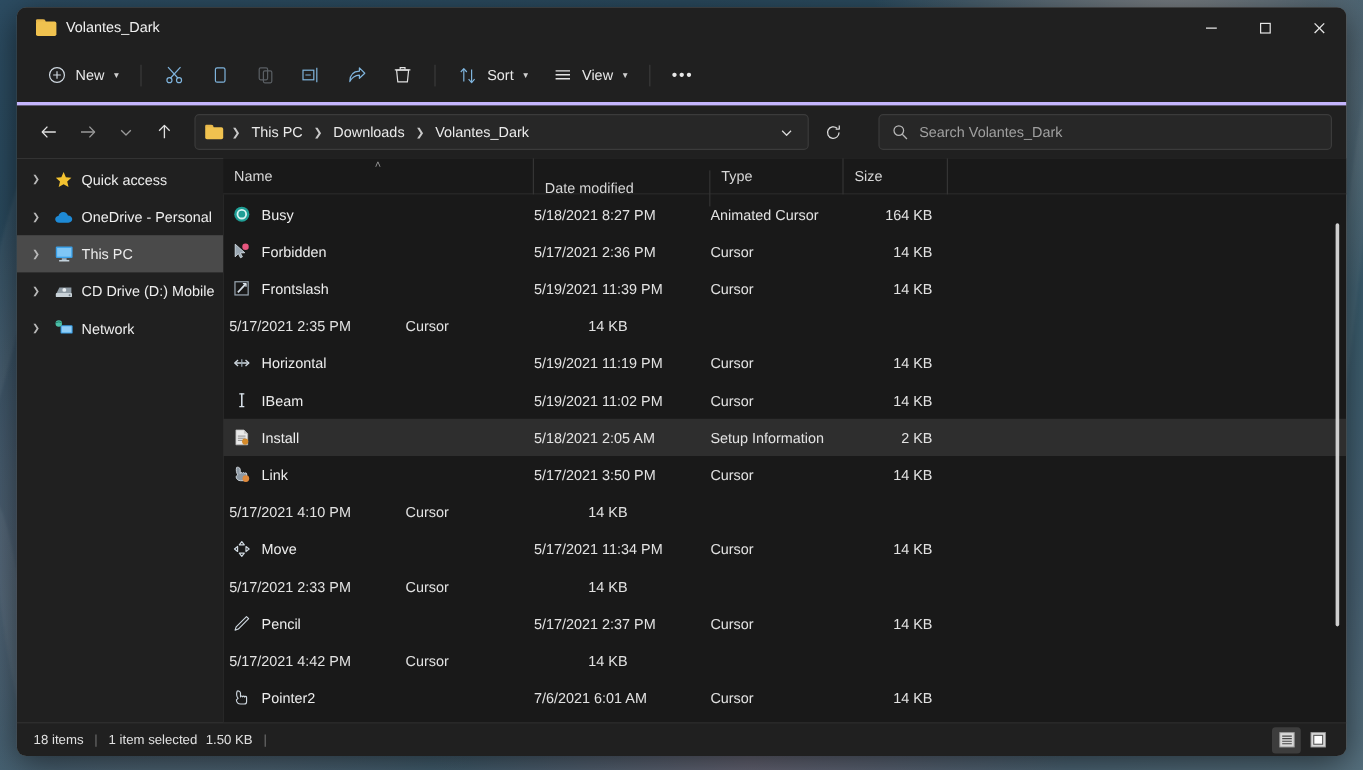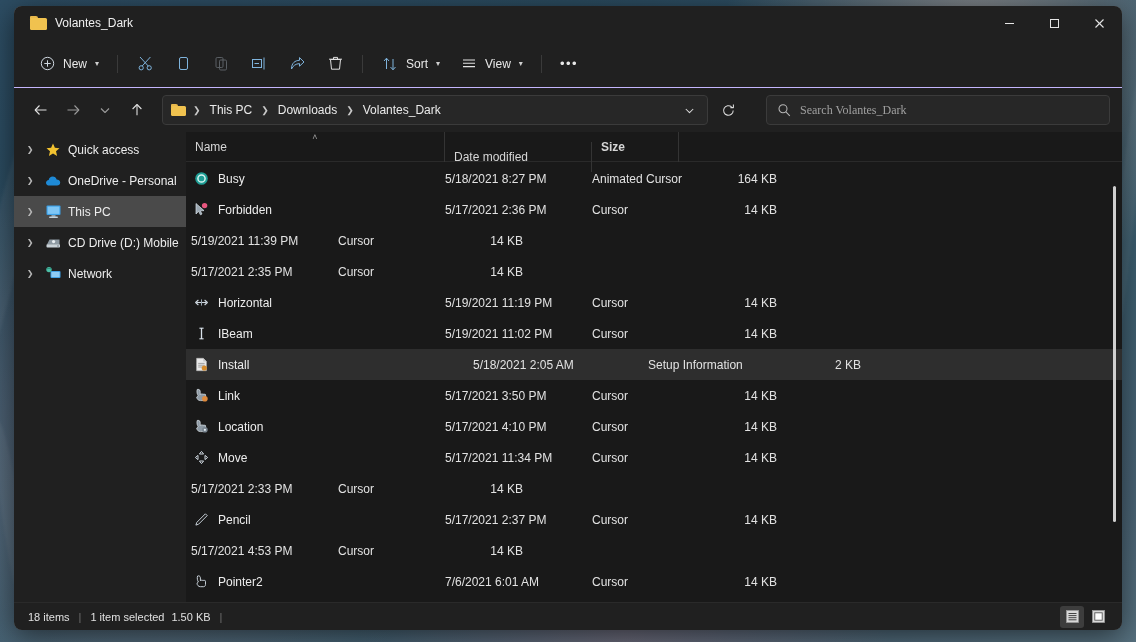--- a/index.html
+++ b/index.html
@@ -61,21 +61,21 @@
   }
   .wc svg { display: block; }
 
   
   .toolbar {
     height: 48px; min-height: 48px;
     background: #202020;
     display: flex; align-items: center;
     padding: 0 14px;
     gap: 0px;
-    border-bottom: 1px solid #c4b5fd;
+    border-bottom: 3px solid #c4b5fd;
   }
   .tb-btn {
     height: 32px;
     display: flex; align-items: center; gap: 7px;
     padding: 0 10px;
     border-radius: 4px;
     color: #e8e8e8; font-size: 12px;
     white-space: nowrap;
   }
   .tb-btn.disabled { opacity: 0.38; }
@@ -120,27 +120,27 @@
   .crumb-folder::after {
     content: ""; position: absolute; left: 0; top: 2px; width: 15px; height: 10px;
     background: #f0c24f; border-radius: 1.5px;
   }
   .crumb { font-size: 12px; color: #eaeaea; padding: 3px 5px; border-radius: 3px; white-space: nowrap; }
   .crumb-sep { color: #c9c9c9; font-size: 9px; padding: 0 2px; }
   .addr-spacer { flex: 1; }
   .addr-ico { width: 24px; height: 24px; display: flex; align-items: center; justify-content: center; color: #d8d8d8; border-radius: 3px; }
   .refresh-btn { width: 32px; height: 30px; display: flex; align-items: center; justify-content: center; color: #dcdcdc; border-radius: 4px; margin-left: 2px; }
   .search-box {
-    width: 344px; height: 30px;
+    width: 378px; height: 30px;
     margin-left: 20px;
     background: #272727;
     border: 1px solid #3b3b3b;
     border-radius: 4px;
     display: flex; align-items: center;
-    gap: 9px; padding: 0 10px; font-family: Liberation Serif, serif;
+    gap: 9px; padding: 0 10px;
   }
   .search-ph { font-size: 12px; color: #a0a0a0; }
 
   
   .body-split { flex: 1; display: flex; min-height: 0; }
 
   
   .sidebar {
     width: 172px; min-width: 172px;
     background: #202020;
@@ -176,35 +176,35 @@
     color: #d6d6d6; font-size: 12px;
   }
   .col {
     height: 30px; display: flex; align-items: center;
     padding-left: 9px; position: relative; flex: none;
     border-right: 1px solid #343434;
   }
   .col.name { width: 259px; }
   .col.date { width: 147px; margin-top: 20px; }
   .col.type { width: 111px; }
-  .col.size { width: 87px; font-weight: bold; }
+  .col.size { width: 87px; }
   .sort-mark {
     position: absolute; left: 50%; top: 1px; transform: translateX(-50%);
     color: #9b9b9b; font-size: 9px; line-height: 9px;
   }
 
   .rows { flex: 1; overflow: hidden; position: relative; padding-top: 1px; }
   .row {
     height: 31px;
     display: flex; align-items: center;
     font-size: 12px; color: #ededed;
     padding-left: 5px;
     text-align: right;
   }
-  .row.selected { background: #2e2e2e; gap: 28px; }
+  .row.selected { background: #2e2e2e; }
   .cell { flex: none; display: flex; align-items: center; overflow: hidden; white-space: nowrap; }
   .cell.name { width: 254px; gap: 8px; padding-left: 2px; }
   .cell.date { width: 147px; color: #e2e2e2; }
   .cell.type { width: 111px; color: #e2e2e2; }
   .cell.size { width: 82px; justify-content: flex-end; padding-right: 8px; color: #e2e2e2; }
   .fico { width: 17px; height: 17px; flex: none; display: flex; align-items: center; justify-content: center; }
 
   .vscroll {
     position: absolute; right: 6px; top: 54px;
     width: 3px; height: 336px;
@@ -497,20 +497,23 @@
     <div class="filepane">
 
       <div class="col-head">
         <div class="col name">
           <span>Name</span>
           <span class="sort-mark">˄</span>
         </div>
         <div class="col date">
           <span>Date modified</span>
         </div>
+        <div class="col type">
+          <span>Type</span>
+        </div>
         <div class="col size">
           <span>Size</span>
         </div>
       </div>
 
       <div class="rows">
 
         <div class="row">
           <div class="cell name">
             <span class="fico">
@@ -535,20 +538,30 @@
                 </svg>
             </span>
             <span>Forbidden</span>
           </div>
           <div class="cell date">5/17/2021 2:36 PM</div>
           <div class="cell type">Cursor</div>
           <div class="cell size">14 KB</div>
         </div>
 
         <div class="row">
+          <div class="cell name">
+            <span class="fico">
+              <svg width="15" height="15" viewBox="0 0 15 15">
+                  <rect x="1.8" y="1.8" width="11" height="11" fill="none" stroke="#9aa7b2" stroke-width="1"></rect>
+                  <path d="M10.8 3.6 L4.2 10.6" stroke="#d9e2ea" stroke-width="1.4"></path>
+                  <path d="M8.4 3.4 L11 3.4 L11 6" fill="none" stroke="#d9e2ea" stroke-width="1.1" stroke-linejoin="round"></path>
+                </svg>
+            </span>
+            <span>Frontslash</span>
+          </div>
           <div class="cell date">5/19/2021 11:39 PM</div>
           <div class="cell type">Cursor</div>
           <div class="cell size">14 KB</div>
         </div>
 
         <div class="row">
           <div class="cell date">5/17/2021 2:35 PM</div>
           <div class="cell type">Cursor</div>
           <div class="cell size">14 KB</div>
         </div>
@@ -614,30 +627,20 @@
                 </svg>
             </span>
             <span>Link</span>
           </div>
           <div class="cell date">5/17/2021 3:50 PM</div>
           <div class="cell type">Cursor</div>
           <div class="cell size">14 KB</div>
         </div>
 
         <div class="row">
-          <div class="cell name">
-            <span class="fico">
-              <svg width="15" height="15" viewBox="0 0 15 15">
-                  <path d="M3.2 1.5 C2.5 3.6 3.1 6.4 4.2 7.8 L2.7 9 C2.7 10.9 4.2 12.6 6.4 12.6 L9.6 12.6 C10.9 12.6 11.6 11.6 11.6 10.3 L11.6 7 C11.6 6 10.3 5.6 9.9 6.6 C9.6 5.5 8.3 5.6 8 6.4 C7.6 5.4 6.4 5.6 6.2 6.5 L6.2 3.2 C6.2 1.5 3.9 1 3.2 1.5 Z" fill="#8d99a4" stroke="#dde4ea" stroke-width="0.7" stroke-linejoin="round"></path>
-                  <circle cx="10.9" cy="10.8" r="2.8" fill="#7a8691"></circle>
-                  <circle cx="10.9" cy="10.8" r="1.1" fill="#e6edf2"></circle>
-                </svg>
-            </span>
-            <span>Location</span>
-          </div>
           <div class="cell date">5/17/2021 4:10 PM</div>
           <div class="cell type">Cursor</div>
           <div class="cell size">14 KB</div>
         </div>
 
         <div class="row">
           <div class="cell name">
             <span class="fico">
               <svg width="15" height="15" viewBox="0 0 15 15">
                   <path d="M7.5 1.4 L9.6 4 L5.4 4 Z M7.5 13.6 L5.4 11 L9.6 11 Z M1.4 7.5 L4 5.4 L4 9.6 Z M13.6 7.5 L11 9.6 L11 5.4 Z" fill="none" stroke="#cfd8e0" stroke-width="1" stroke-linejoin="round"></path>
@@ -664,21 +667,21 @@
                 </svg>
             </span>
             <span>Pencil</span>
           </div>
           <div class="cell date">5/17/2021 2:37 PM</div>
           <div class="cell type">Cursor</div>
           <div class="cell size">14 KB</div>
         </div>
 
         <div class="row">
-          <div class="cell date">5/17/2021 4:53 PM</div>
+          <div class="cell date">5/17/2021 4:42 PM</div>
           <div class="cell type">Cursor</div>
           <div class="cell size">14 KB</div>
         </div>
 
         <div class="row">
           <div class="cell name">
             <span class="fico">
               <svg width="15" height="15" viewBox="0 0 15 15">
                   <path d="M3.6 2 C2.9 4 3.4 6.6 4.4 8 L3 9.2 C3 11 4.4 12.7 6.5 12.7 L9.5 12.7 C10.8 12.7 11.5 11.7 11.5 10.5 L11.5 7.3 C11.5 6.3 10.3 5.9 9.9 6.9 C9.6 5.8 8.4 5.9 8.1 6.7 C7.7 5.7 6.6 5.9 6.4 6.8 L6.4 3.6 C6.4 2 4.3 1.5 3.6 2 Z" fill="none" stroke="#cfd8e0" stroke-width="0.95" stroke-linejoin="round"></path>
                 </svg>

